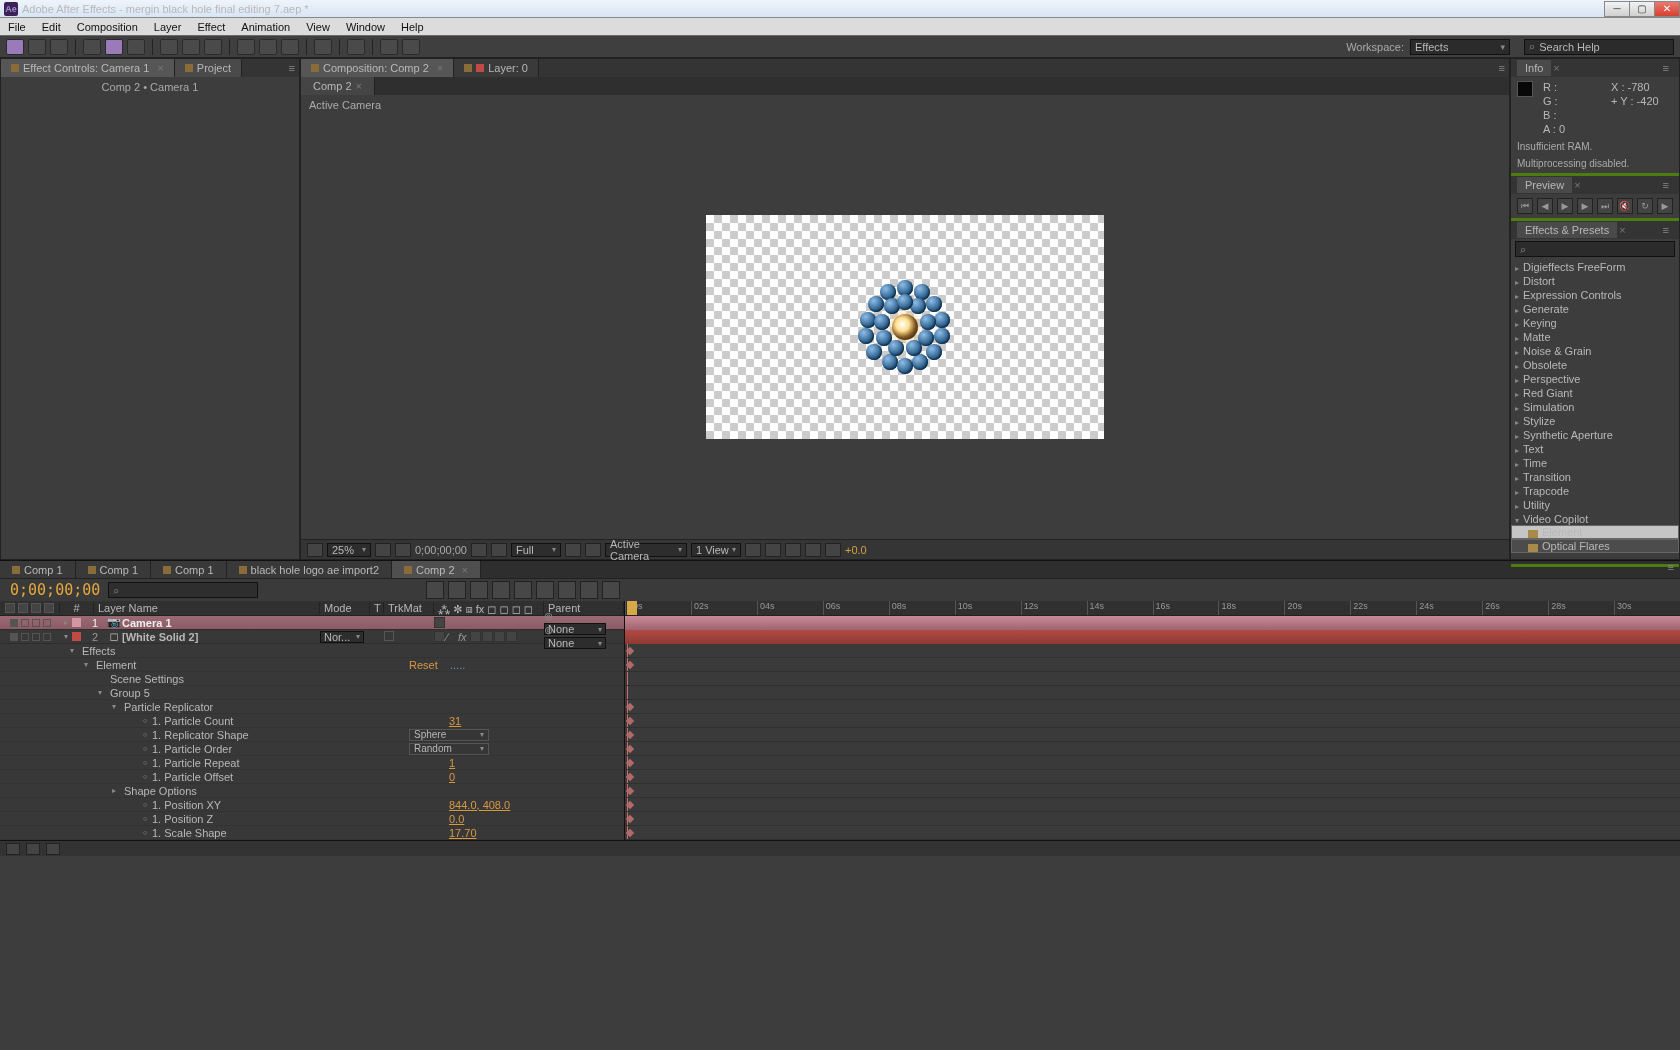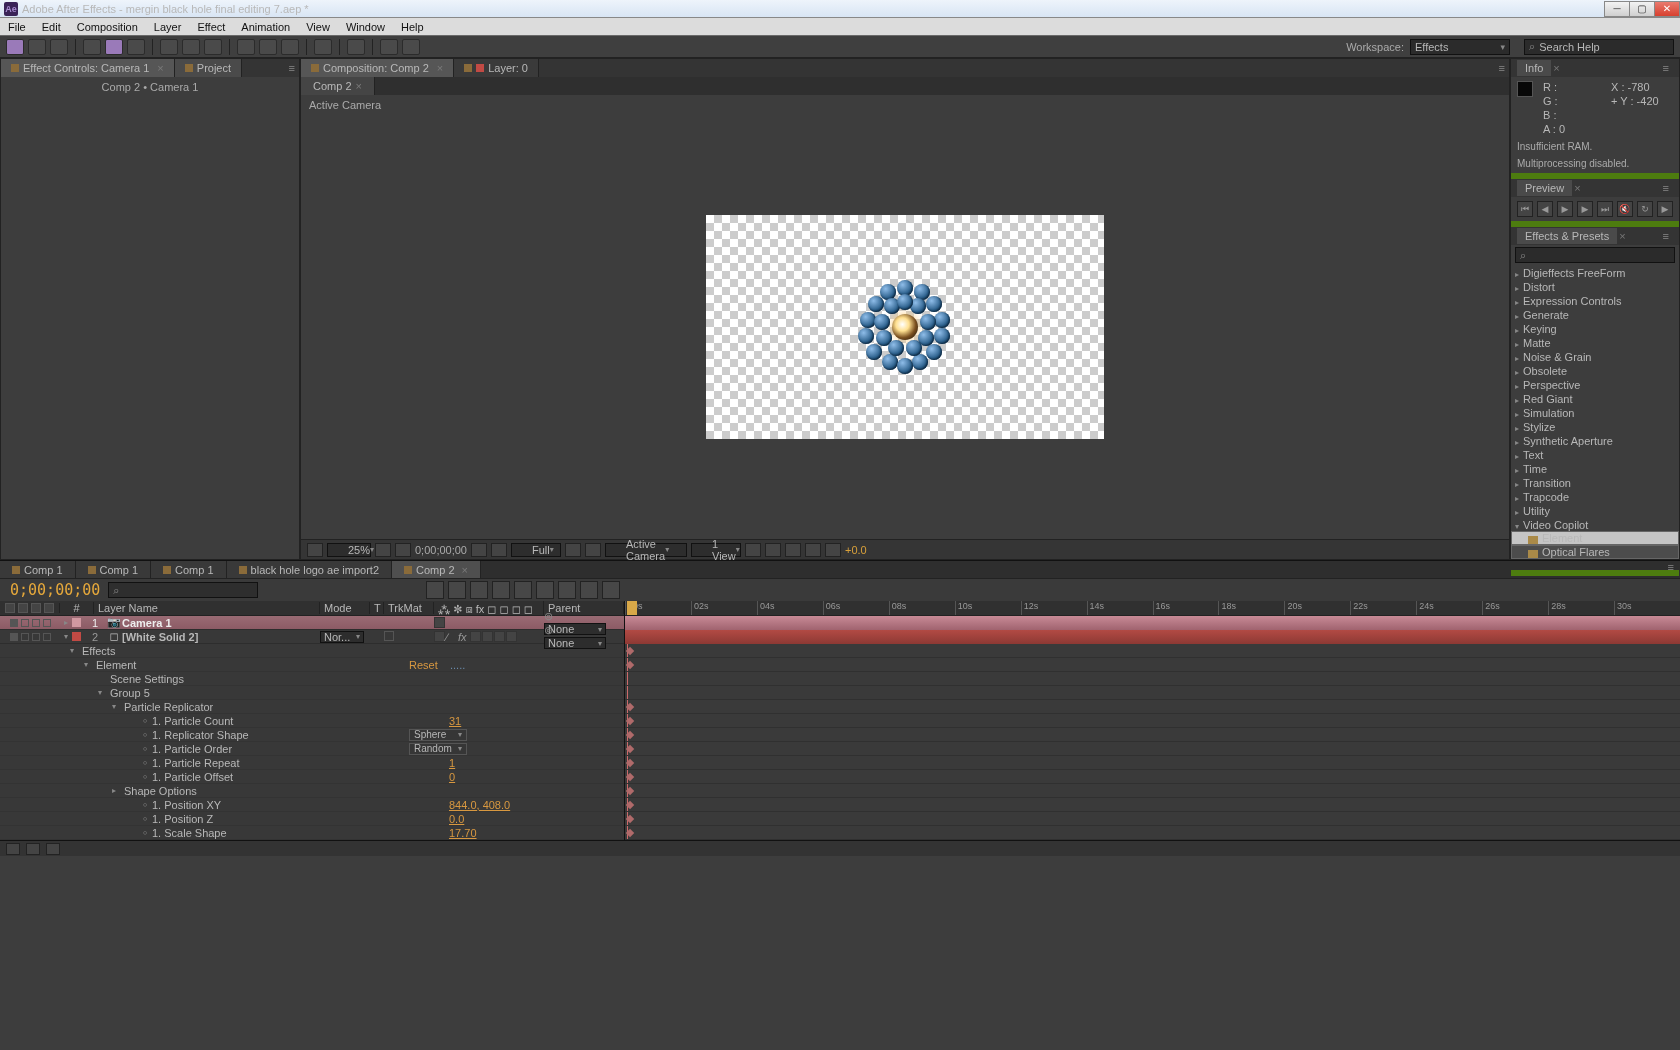--- a/index.html
+++ b/index.html
@@ -62,28 +62,28 @@
   display:flex; align-items:center; justify-content:center;
 }
 .molecule { position:relative; width:90px; height:90px; }
 .core { position:absolute; left:32px; top:32px; width:26px; height:26px; border-radius:50%;
   background:radial-gradient(circle at 40% 40%,#fff,#ffe090 30%,#7a5020 60%,#000 100%); box-shadow:0 0 8px #ffd080; }
 .sph { position:absolute; width:16px; height:16px; border-radius:50%;
   background:radial-gradient(circle at 35% 30%,#8fbde9,#2d618d 60%,#1a3954);
   box-shadow:inset -1px -1px 2px #0b2740; }
 
 .vp-footer { height:20px; background:#353535; border-top:1px solid #222; display:flex; align-items:center; gap:4px; padding:0 6px; }
-.fdd { height:14px; background:#2d2d2d; border:1px solid #111; padding:0 20px; display:flex; align-items:center; }
+.fdd { height:14px; background:#2d2d2d; border:1px solid #111; padding:0 4px; display:flex; align-items:center; }
 .fdd.small { width:44px; justify-content:space-between; }
 .fdd.small:after { content:"▾"; font-size:8px; color:#888; }
 .fbtn { width:16px; height:14px; border:1px solid #222; background:#444; }
 .fval { color:#d8a03a; }
 
 
-.rp { border-bottom:6px solid #4d7c0f; }
+.rp { border-bottom:3px solid #4d7c0f; }
 .rp-tab { height:18px; background:#343434; display:flex; align-items:center; padding:0 6px; }
 .rp-tab span:first-child { background:#4a4a4a; padding:2px 8px; }
 .rp-body { padding:4px 6px; }
 .info-grid { display:grid; grid-template-columns:20px 1fr 1fr; gap:2px 6px; font-size:10px; color:#aaa; }
 .swatch { width:16px; height:16px; background:#080808; border:1px solid #555; grid-row:span 4; }
 .info-warn { color:#aaa; margin-top:6px; font-size:10px; }
 .prev-ctrl { display:flex; gap:4px; }
 .prev-ctrl .pb { width:16px; height:16px; border:1px solid #222; background:#444; display:flex; align-items:center; justify-content:center; font-size:9px; color:#999; }
 
 .ep-search { height:16px; background:#2b2b2b; border:1px solid #111; margin:2px 4px; display:flex;align-items:center; padding:0 4px; }
@@ -151,21 +151,21 @@
 .dd-mode:after{content:"▾";font-size:8px;color:#888;margin-left:auto;}
 
 .layer-row.cam{background:linear-gradient(#9a6b74,#8c5b65);} 
 .layer-row.cam .lr-name,.layer-row.cam .lr-idx{color:#eee;}
 .prop-row { height:14px; display:flex; align-items:center; padding-left:70px; color:#bbb; border-bottom:1px solid #333;}
 .prop-row .tw{width:12px;font-size:8px;color:#888;}
 .prop-row .kf{width:14px;font-size:9px;color:#777;text-align:center;}
 .prop-row .pname{flex:1;}
 .prop-row .pval{width:215px;}
 .orange{color:#d89840;text-decoration:underline;margin-left:40px;}
-.pdd{width:58px;height:12px;background:#363636;border:1px solid #555;display:inline-flex;align-items:center;padding:0 4px;font-size:10px;}
+.pdd{width:80px;height:12px;background:#363636;border:1px solid #555;display:inline-flex;align-items:center;padding:0 4px;font-size:10px;}
 .pdd:after{content:"▾";font-size:8px;color:#888;margin-left:auto;}
 .orange-link{color:#d89840;}
 .blue-link{color:#6a8aaa;}
 
 .ruler { height:15px; background:#303030; border-bottom:1px solid #222; display:flex; position:relative; }
 .ruler .tick{flex:1;border-left:1px solid #555;font-size:9px;color:#999;padding-left:2px;}
 .playhead{position:absolute;left:2px;top:0;width:10px;height:14px;background:#d8a848;}
 .tl-tracks{flex:1;position:relative;background:#3a3a3a;}
 .track{height:14px;border-bottom:1px solid #303030;position:relative;}
 .bar-cam{position:absolute;left:0;right:0;top:0;height:14px;background:linear-gradient(#c88a96,#a0636f);}

